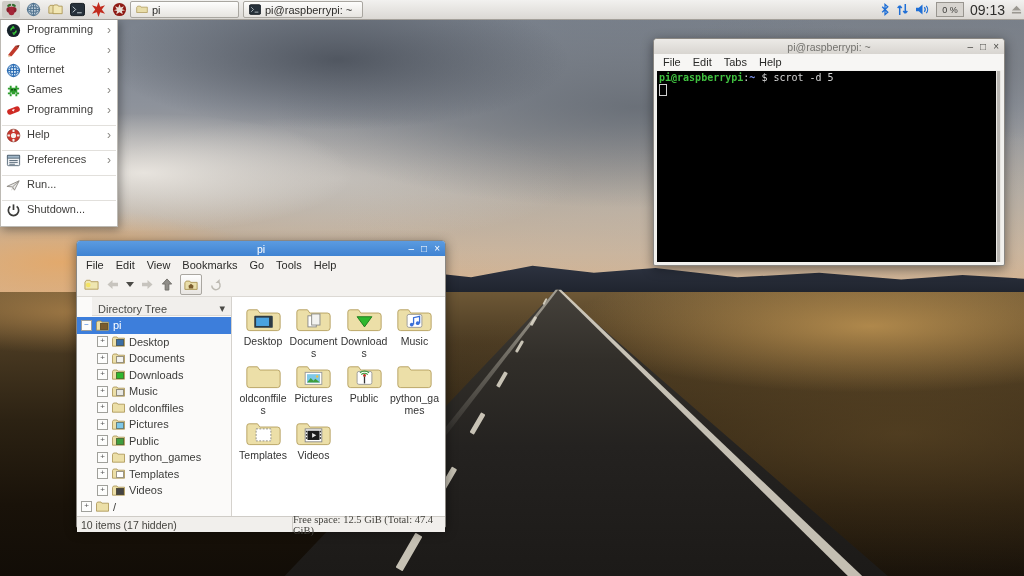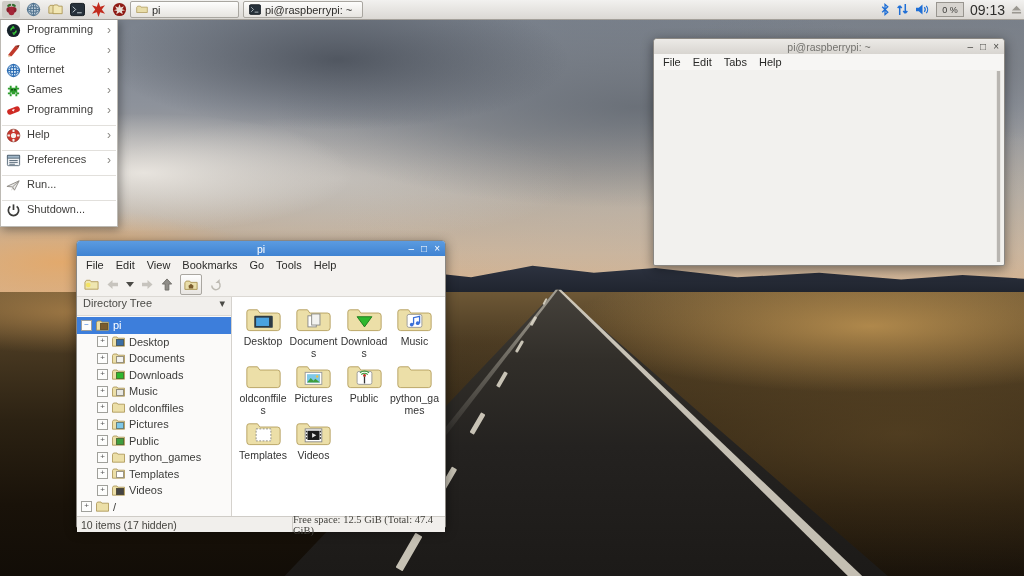--- a/index.html
+++ b/index.html
@@ -70,22 +70,22 @@
   .fm .tbar{background:linear-gradient(180deg,#5b9be0,#3f83d2);color:#fff;}
   .fm .mbar{height:17px;background:#f4f2ef;}
   .fm .toolbar{height:23px;display:flex;align-items:center;gap:7px;padding:0 7px;border-bottom:1px solid #dcd9d4;background:#f4f2ef;}
   .fm .toolbar svg{flex:0 0 auto;}
   .homebtn{width:20px;height:19px;border:1px solid #aaa7a1;border-radius:2px;
     background:linear-gradient(180deg,#fefefe,#e8e5e1);display:flex;align-items:center;justify-content:center;}
   .pathbox{flex:1;height:15px;border:1px solid #a8a5a0;border-radius:2px;background:#fff;
     font-size:11px;color:#222;padding:1px 4px;font-family:"Liberation Sans",sans-serif;}
   .fm .content{display:flex;height:219px;}
   .sidebar{width:154px;border-right:1px solid #d5d2cd;background:#fbfaf9;display:flex;flex-direction:column;}
-  .sb-head{height:18px;background:#f1efec;border-bottom:1px solid #dcd9d4;display:flex;align-items:flex-start;
-    justify-content:space-between;padding:0 6px;font-size:11px;color:#4a4a46;}
+  .sb-head{height:18px;background:#f1efec;border-bottom:1px solid #dcd9d4;display:flex;align-items:flex-end;
+    justify-content:space-between;padding:0 6px;font-size:11px;color:#4a4a46;margin-left:15px;}
   .tree{flex:1;overflow:hidden;padding-top:1px;}
   .trow{height:16.5px;display:flex;align-items:center;gap:4px;font-size:11px;color:#3c3c3a;padding-left:4px;}
   .trow.child{padding-left:20px;}
   .trow.sel{background:#3d7edb;color:#fff;}
   .exp{width:9px;height:9px;border:1px solid #a0a09b;background:#fdfdfc;font-size:8px;line-height:7px;
     text-align:center;color:#555;flex:0 0 auto;}
   .trow.sel .exp{color:#3d7edb;}
   .tfold{position:relative;width:13px;height:11px;flex:0 0 auto;}
   .tfold svg{position:absolute;inset:0;}
   .temb{position:absolute;left:4px;top:3px;width:6px;height:5px;border:1px solid rgba(90,80,50,.6);}
@@ -308,20 +308,22 @@
       <span>□</span>
       <span>×</span>
     </span>
   </div>
   <div class="mbar">
     <span>File</span>
     <span>Edit</span>
     <span>Tabs</span>
     <span>Help</span>
   </div>
+  <div class="screen"><span class="tgreen">pi@raspberrypi</span><span>:</span><span class="tblue">~</span><span> $ </span><span>scrot -d 5</span>
+<span class="cursor"></span></div>
   <div class="tscroll">
       <i></i>
     </div>
 </div>
 
 <div class="win fm">
   <div class="tbar">
     <span>pi</span>
     <span class="wc">
       <span>–</span>

